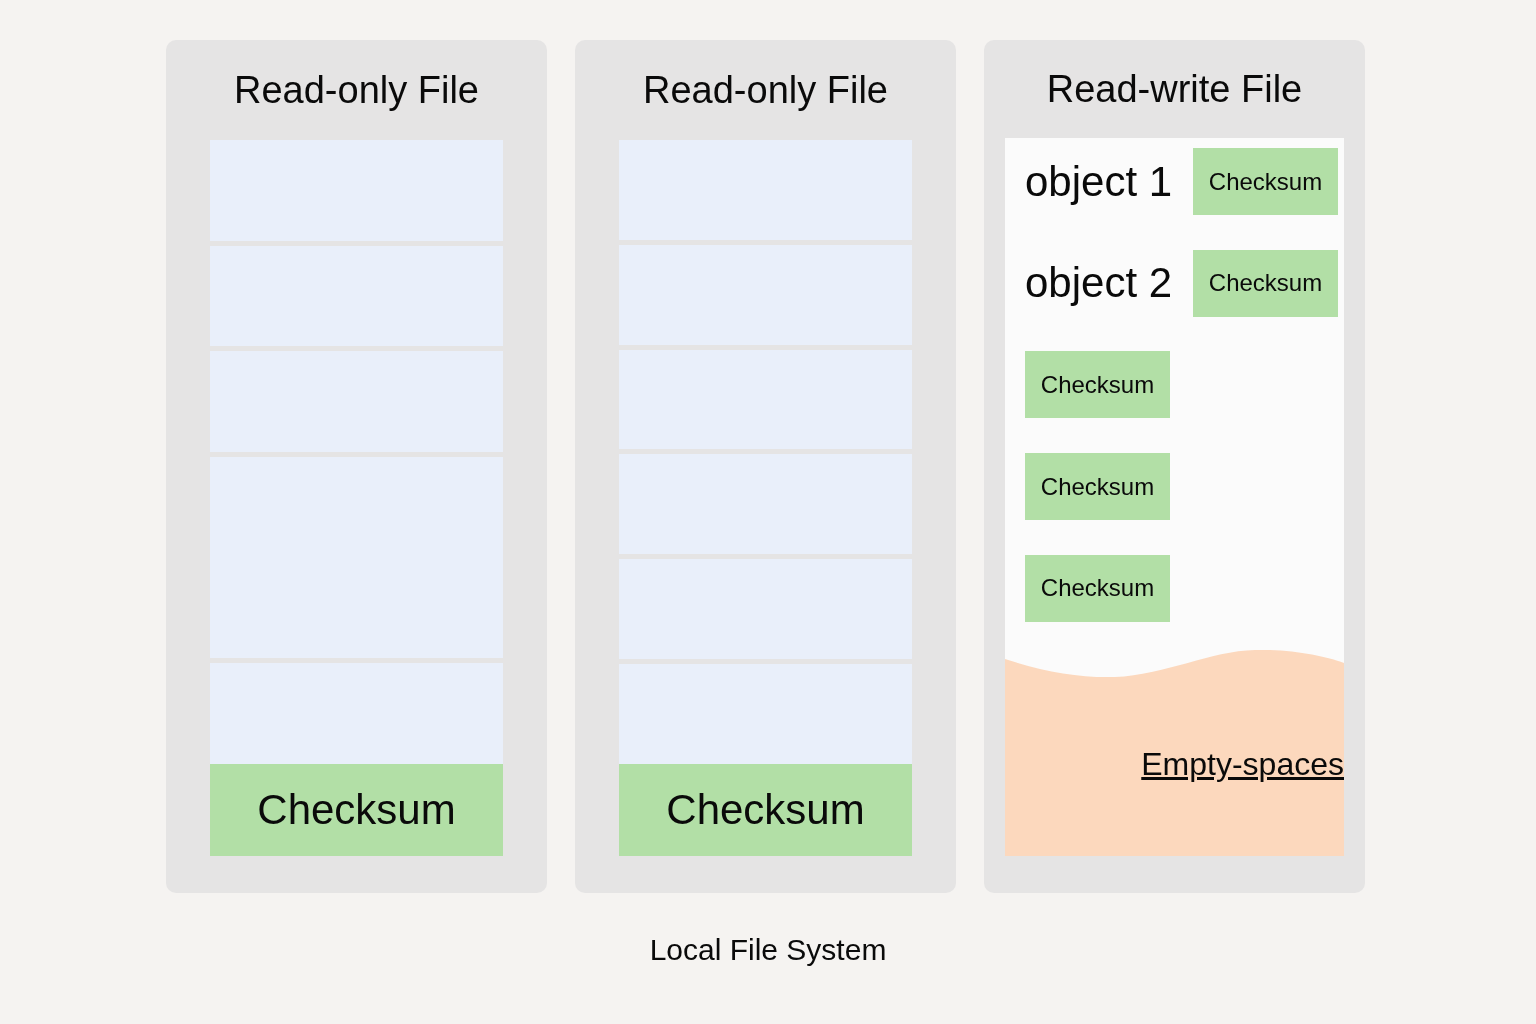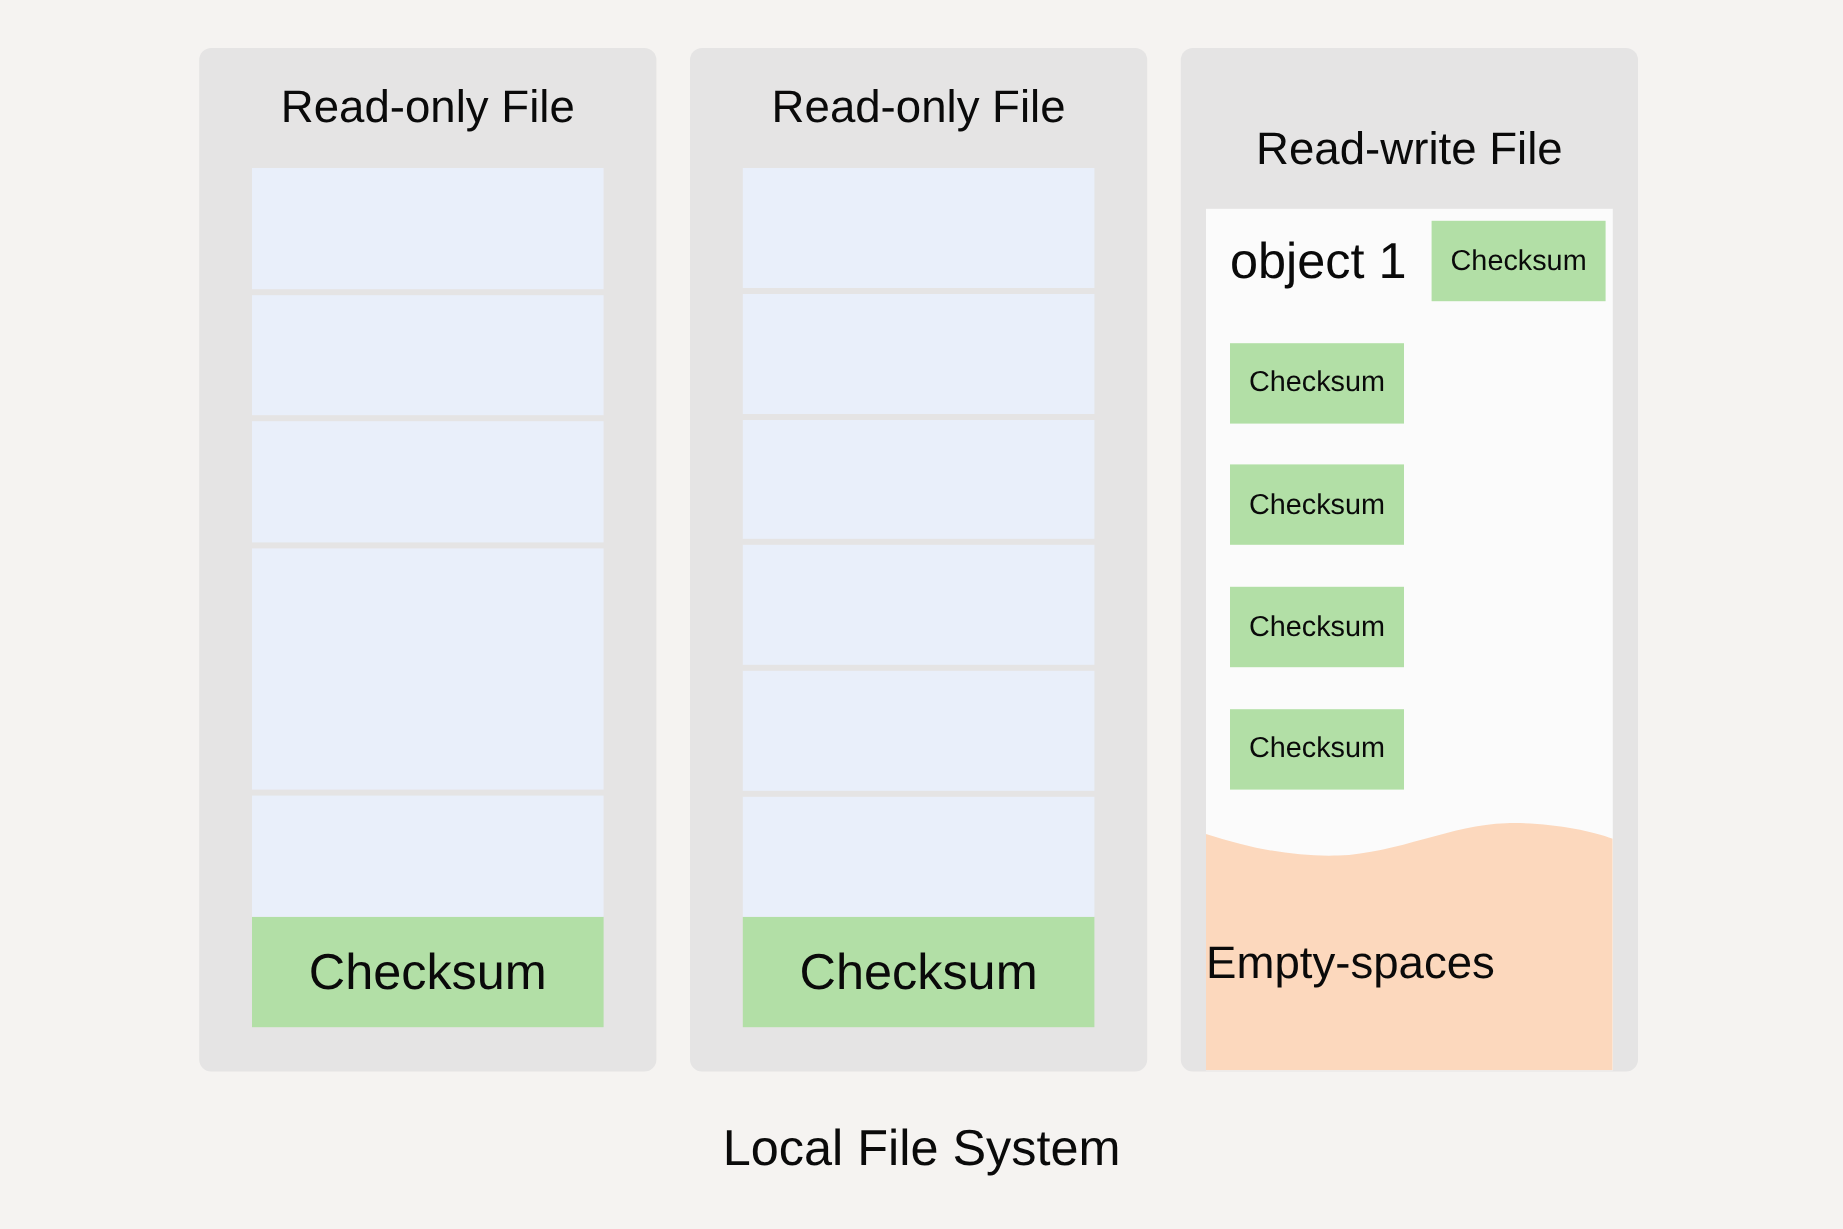--- a/index.html
+++ b/index.html
@@ -35,21 +35,21 @@
   }
   .panel.rw { padding: 0 21px; }
 
   .panel-title {
     margin: 0;
     height: 100px;
     display: flex; align-items: center; justify-content: center;
     font-size: 38px; font-weight: 400;
     white-space: nowrap;
   }
-  .panel.rw .panel-title { height: 98px; margin-top: 36px; }
+  .panel.rw .panel-title { height: 98px; }
 
   .stack {
     height: 624px;
     display: flex; flex-direction: column;
     gap: 5px;
     background: transparent;
   }
   .stack .block { background: var(--block); flex-basis: 0; }
 
   .checksum-bar {
@@ -80,29 +80,30 @@
     flex: none;
   }
 
   .empty-region {
     position: absolute; left: 0; right: 0; bottom: 0;
     height: 226px;
   }
   .empty-region svg { display: block; width: 100%; height: 100%; }
   .empty-label {
     position: absolute; left: 0; right: 0; top: 116px;
-    text-align: left;
-    font-size: 38px;
+    text-align: right;
+    font-size: 32px;
+    text-decoration: underline;
   }
 
   .caption {
     position: absolute; left: 0; top: 933px; width: 1536px;
     margin: 0;
     text-align: center;
-    font-size: 42px; font-weight: 400;
+    font-size: 30px; font-weight: 400;
   }
 </style>
 </head>
 <body>
 
 <div class="canvas">
 
   <div class="panel-row">
 
     <section class="panel">
@@ -132,20 +133,21 @@
 
     <section class="panel rw">
       <h2 class="panel-title">Read-write File</h2>
       <div class="rw-inner">
         <div class="obj-rows">
             <div class="obj-row">
               <span class="obj-label">object 1</span>
               <span class="obj-badge">Checksum</span>
             </div>
             <div class="obj-row">
+              <span class="obj-label">object 2</span>
               <span class="obj-badge">Checksum</span>
             </div>
             <div class="obj-row">
               <span class="obj-badge">Checksum</span>
             </div>
             <div class="obj-row">
               <span class="obj-badge">Checksum</span>
             </div>
             <div class="obj-row">
               <span class="obj-badge">Checksum</span>

